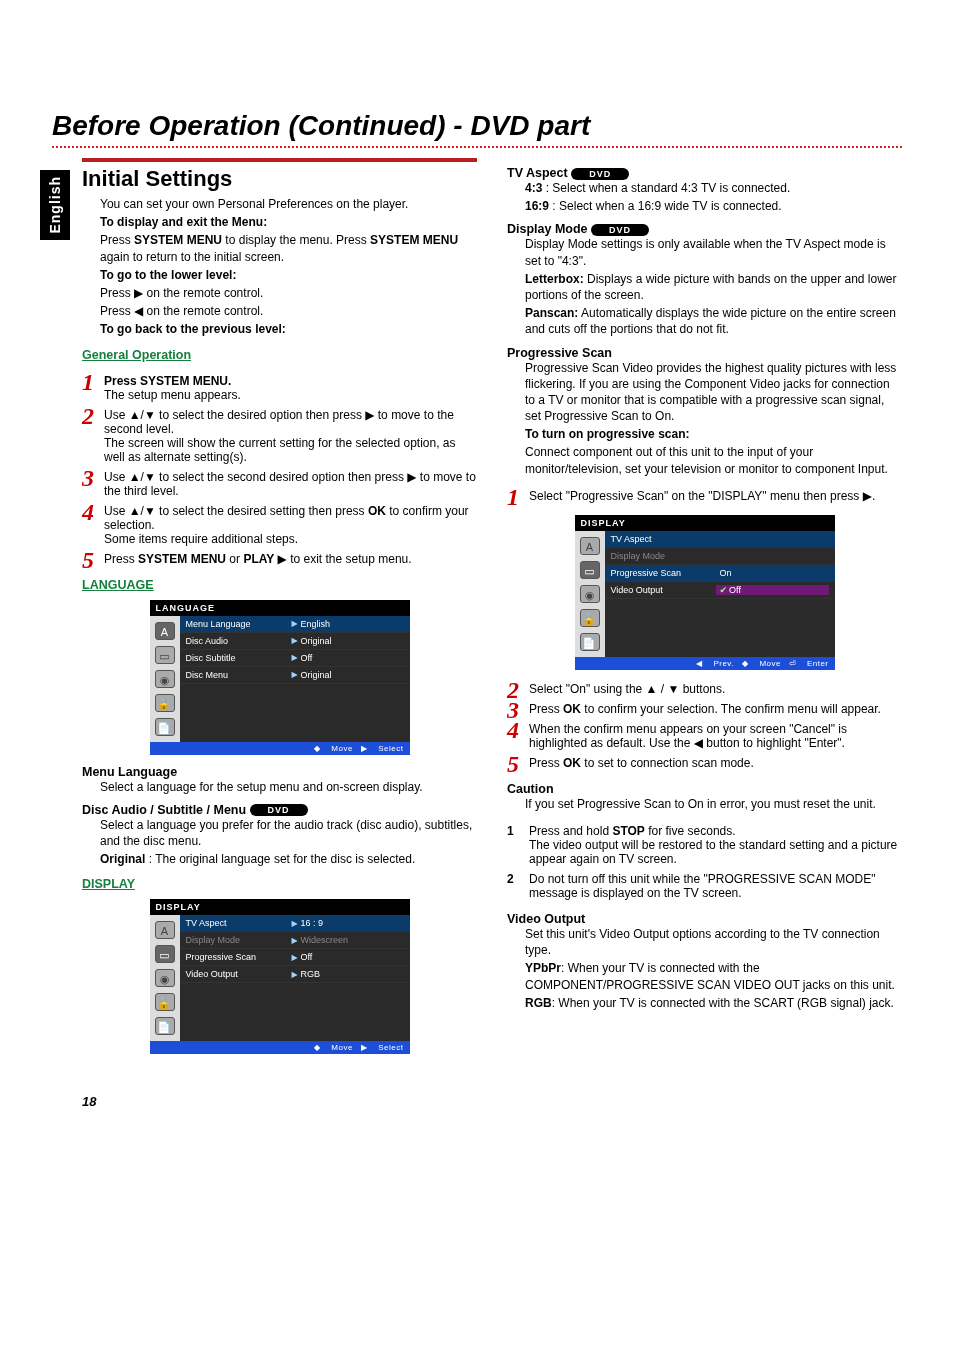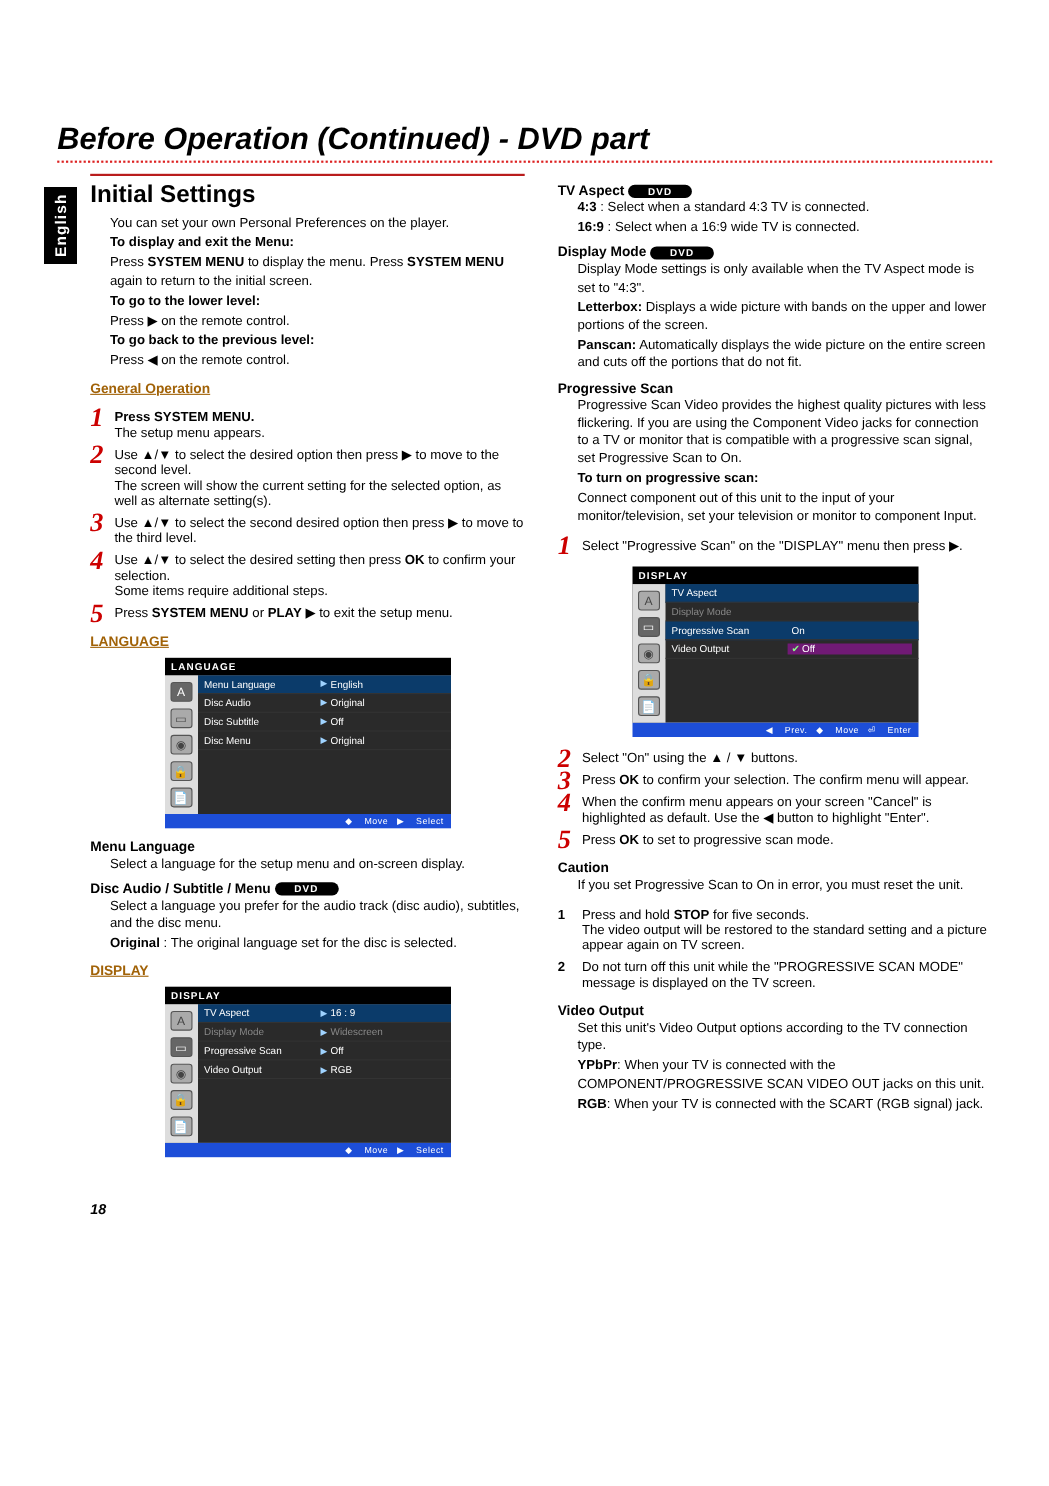--- a/index.html
+++ b/index.html
@@ -47,37 +47,37 @@
     height: 0;
     border: none;
     border-top: 2px dotted #d22;
     margin: 0 0 10px 0;
   }
 
   h2.section {
     font-size: 22px;
     font-weight: bold;
     margin: 0 0 4px 0;
-    border-top: 2px solid #b91c1c;
+    border-top: 4px solid #b91c1c;
     padding-top: 4px;
   }
 
   .cols {
     display: flex;
     gap: 30px;
     margin-left: 30px;
   }
   .col { flex: 1; }
   .indent { margin-left: 18px; }
 
   p { margin: 0 0 2px 0; line-height: 1.35; }
   b { font-weight: bold; }
 
   .sub-hdg {
-    color: #a16207;
+    color: #15803d;
     font-weight: bold;
     text-decoration: underline;
     margin-top: 10px;
     margin-bottom: 4px;
     font-size: 12.5px;
   }
 
   .mini-hdg {
     color: #000;
     font-weight: bold;
@@ -210,22 +210,22 @@
     <div class="col">
       <h2 class="section">Initial Settings</h2>
       <div class="indent">
         <p>You can set your own Personal Preferences on the player.</p>
         <p><b>To display and exit the Menu:</b></p>
         <p>
           <span>Press </span><b>SYSTEM MENU</b><span> to display the menu. Press </span><b>SYSTEM MENU</b><span> again to return to the initial screen.</span>
         </p>
         <p><b>To go to the lower level:</b></p>
         <p>Press ▶ on the remote control.</p>
+        <p>Press ◀ on the remote control.</p>
         <p><b>To go back to the previous level:</b></p>
-        <p>Press ◀ on the remote control.</p>
       </div>
 
       <div class="sub-hdg">General Operation</div>
       <ol class="numlist">
         <li><span class="bignum">1</span>
           <b>Press SYSTEM MENU.</b><br>
           <span>The setup menu appears.</span>
         </li>
         <li><span class="bignum">2</span>
           <span>Use ▲/▼ to select the desired option then press ▶ to move to the second level.</span><br>
@@ -402,21 +402,21 @@
         </div>
         <div class="osd-footer">
           <span class="footer-icons"><span>◀ <span>Prev.</span></span><span>◆ <span>Move</span></span><span>⏎ <span>Enter</span></span></span>
         </div>
       </div>
 
       <ol class="numlist">
         <li><span class="bignum">2</span><span>Select "On" using the ▲ / ▼ buttons.</span></li>
         <li><span class="bignum">3</span><span>Press </span><b>OK</b><span> to confirm your selection. The confirm menu will appear.</span></li>
         <li><span class="bignum">4</span><span>When the confirm menu appears on your screen "Cancel" is highlighted as default. Use the ◀ button to highlight "Enter".</span></li>
-        <li><span class="bignum">5</span><span>Press </span><b>OK</b><span> to set to progressive scan mode.</span></li>
+        <li><span class="bignum">5</span><span>Press </span><b>OK</b><span> to set to connection scan mode.</span></li>
       </ol>
 
       <div class="mini-hdg">Caution</div>
       <div class="indent">
         <p>If you set Progressive Scan to On in error, you must reset the unit.</p>
       </div>
       <ol class="numlist">
         <li><span class="arab">1</span>
           <span>Press and hold </span><b>STOP</b><span> for five seconds.</span><br>
           <span>The video output will be restored to the standard setting and a picture appear again on TV screen.</span>

